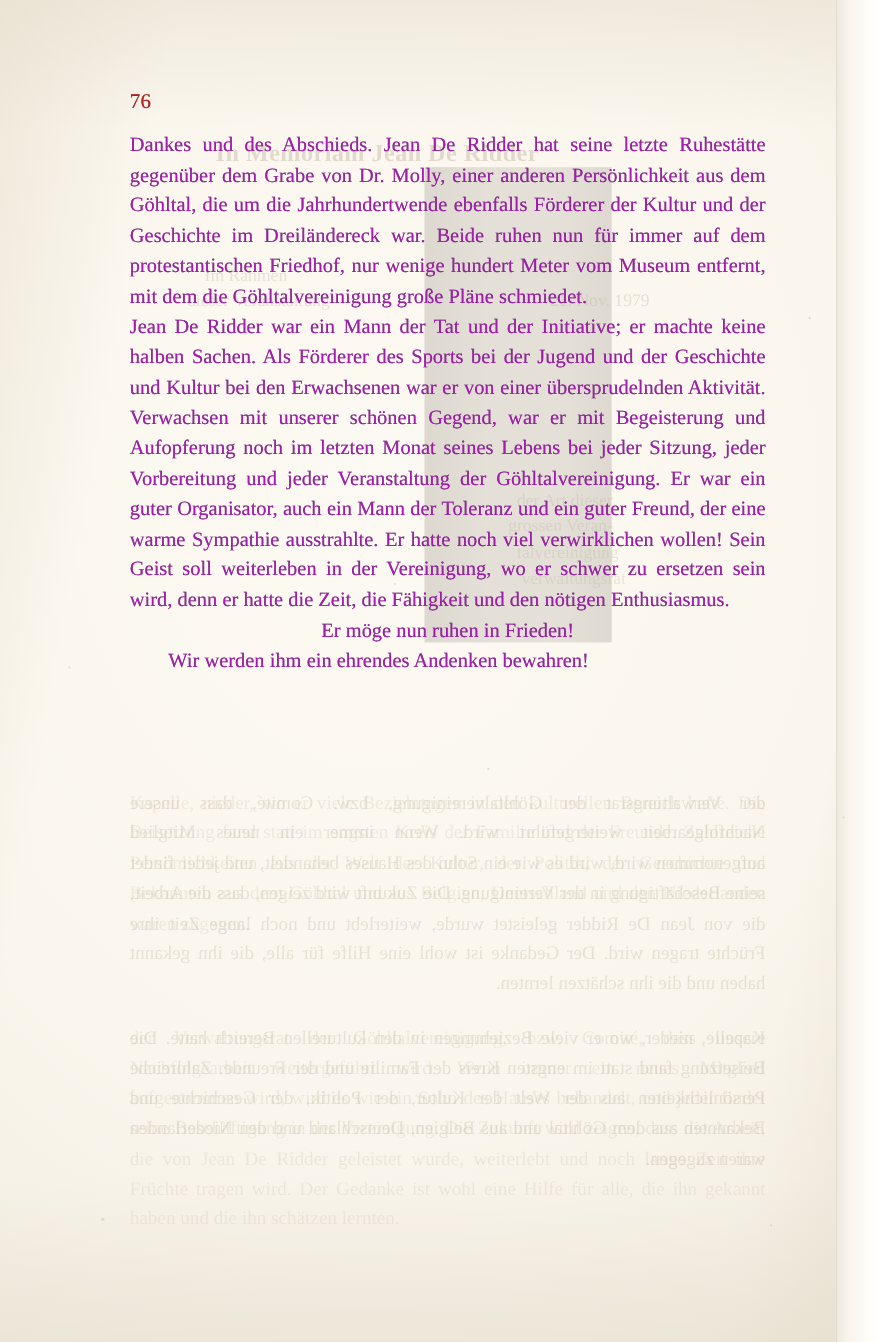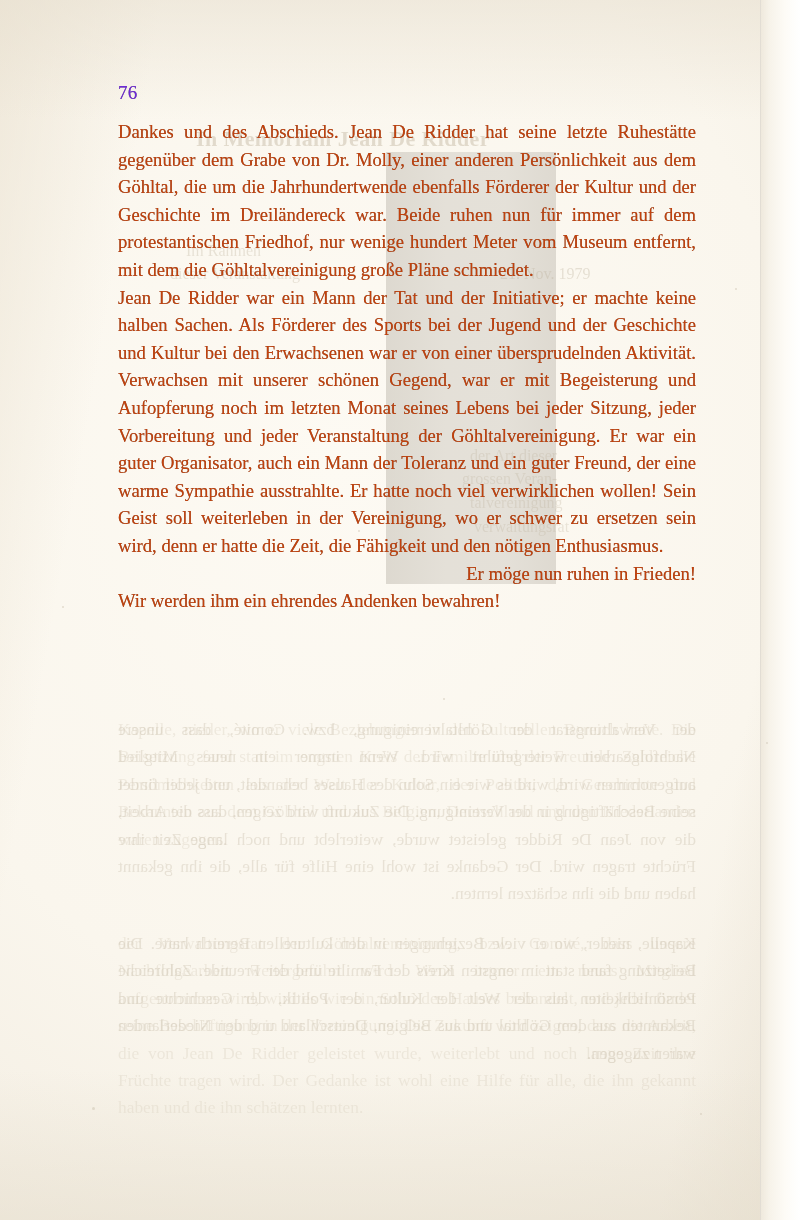--- a/index.html
+++ b/index.html
@@ -153,30 +153,30 @@
   
   .content {
     position: absolute;
     left: 118px;
     top: 82px;
     width: 578px;
   }
 
   .folio {
     font-size: 19px;
-    color: #6d28d9;
+    color: #b91c1c;
     line-height: 22px;
     margin-bottom: 14px;
     letter-spacing: 0.2px;
   }
 
   .body {
     font-size: 18.6px;
     line-height: 27.6px;
-    color: #c2410c;
+    color: #a21caf;
     text-align: justify;
     text-justify: inter-word;
     -webkit-font-smoothing: none;
   }
 
   .body p {
     margin: 0;
     text-indent: 0;
   }
 
@@ -223,22 +223,22 @@
   <div class="paper-warm"></div>
   <div class="paper-top"></div>
   <div class="paper-bottom"></div>
 
   <div class="content">
     <div class="folio ink" id="folio">76</div>
 
     <div class="body ink" id="body">
         <p>Dankes und des Abschieds. Jean De Ridder hat seine letzte Ruhestätte gegenüber dem Grabe von Dr. Molly, einer anderen Persönlichkeit aus dem Göhltal, die um die Jahrhundertwende ebenfalls Förderer der Kultur und der Geschichte im Dreiländereck war. Beide ruhen nun für immer auf dem protestantischen Friedhof, nur wenige hundert Meter vom Museum entfernt, mit dem die Göhltalvereinigung große Pläne schmiedet.</p>
         <p>Jean De Ridder war ein Mann der Tat und der Initiative; er machte keine halben Sachen. Als Förderer des Sports bei der Jugend und der Geschichte und Kultur bei den Erwachsenen war er von einer übersprudelnden Aktivität. Verwachsen mit unserer schönen Gegend, war er mit Begeisterung und Aufopferung noch im letzten Monat seines Lebens bei jeder Sitzung, jeder Vorbereitung und jeder Veranstaltung der Göhltalvereinigung. Er war ein guter Organisator, auch ein Mann der Toleranz und ein guter Freund, der eine warme Sympathie ausstrahlte. Er hatte noch viel verwirklichen wollen! Sein Geist soll weiterleben in der Vereinigung, wo er schwer zu ersetzen sein wird, denn er hatte die Zeit, die Fähigkeit und den nötigen Enthusiasmus.</p>
-        <p style="text-align: right;">Er möge nun ruhen in Frieden!</p>
-        <p style="text-align: left;">Wir werden ihm ein ehrendes Andenken bewahren!</p>
+        <p style="text-align: center;">Er möge nun ruhen in Frieden!</p>
+        <p style="text-align: left; margin-left: 35px;">Wir werden ihm ein ehrendes Andenken bewahren!</p>
       </div>
   </div>
 
   <div class="sheet-edge"></div>
 
   <div class="speck" style="left:62px;  top:606px; width:2px; height:2px;"></div>
   <div class="speck" style="left:735px; top:288px; width:2px; height:2px;"></div>
   <div class="speck" style="left:700px; top:1113px;width:2px; height:2px;"></div>
   <div class="speck" style="left:443px; top:698px; width:2px; height:2px;"></div>
   <div class="speck" style="left:92px;  top:1107px;width:3px; height:3px;"></div>

